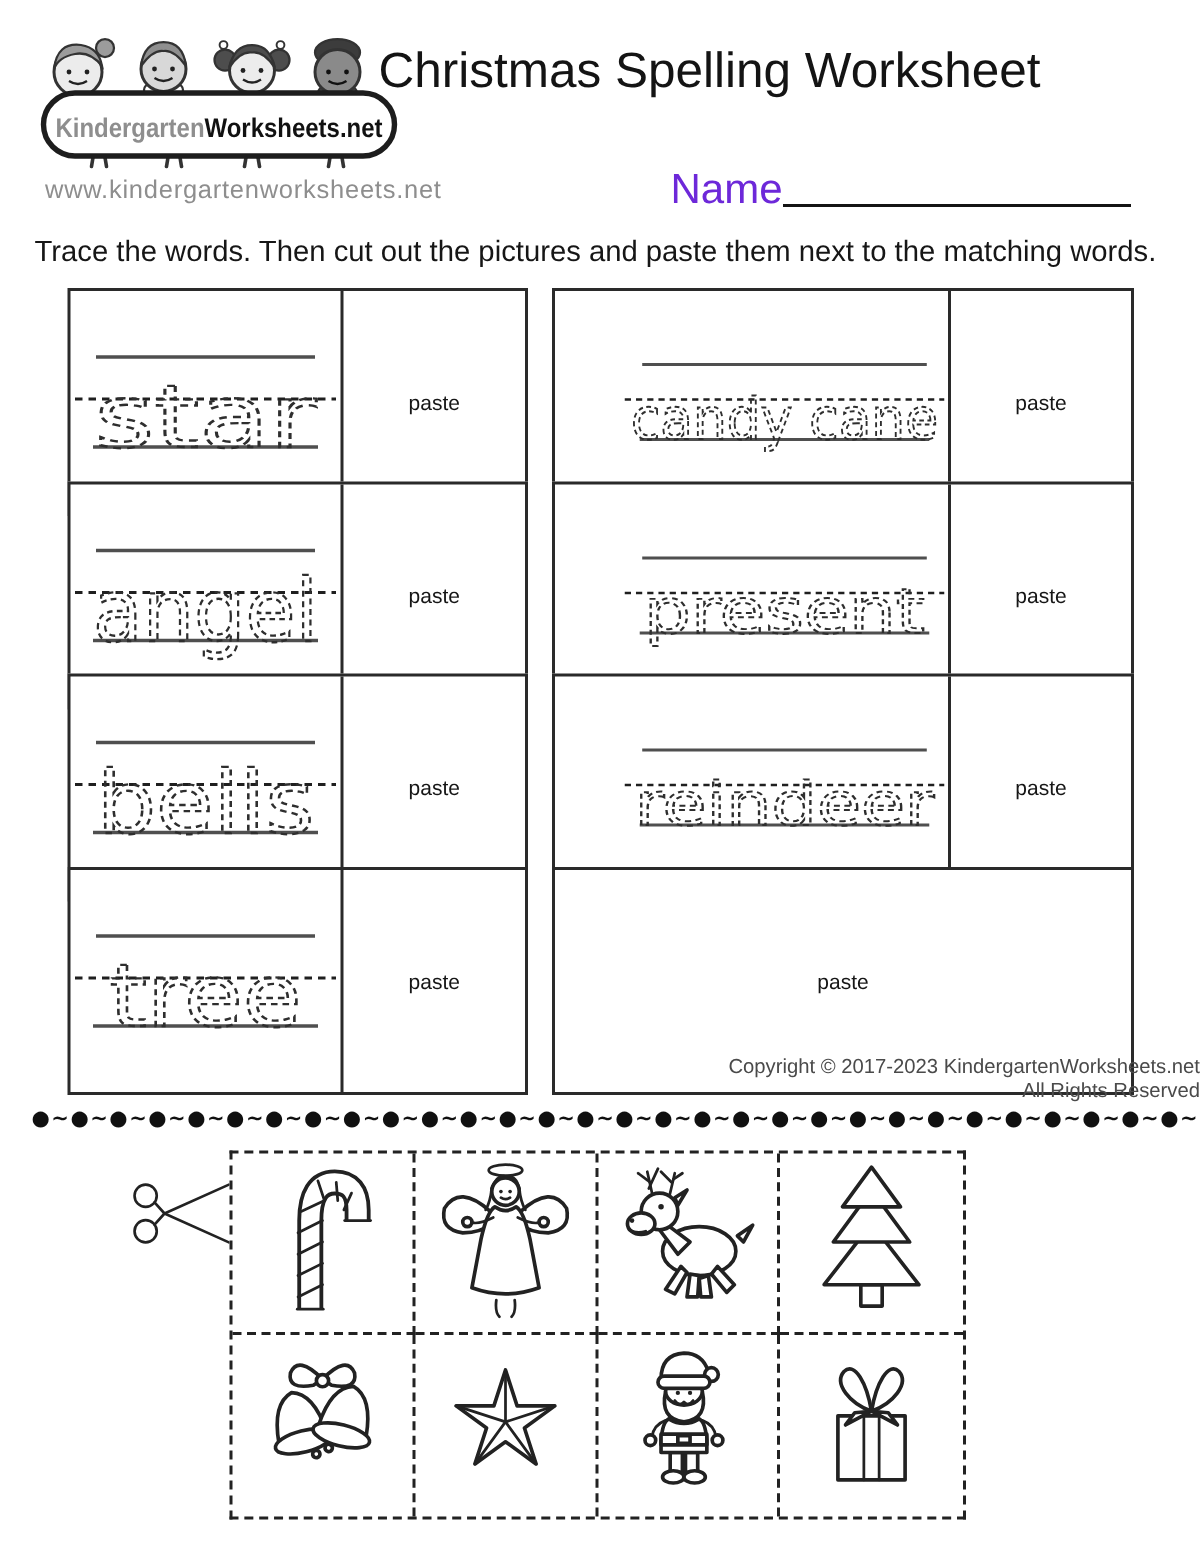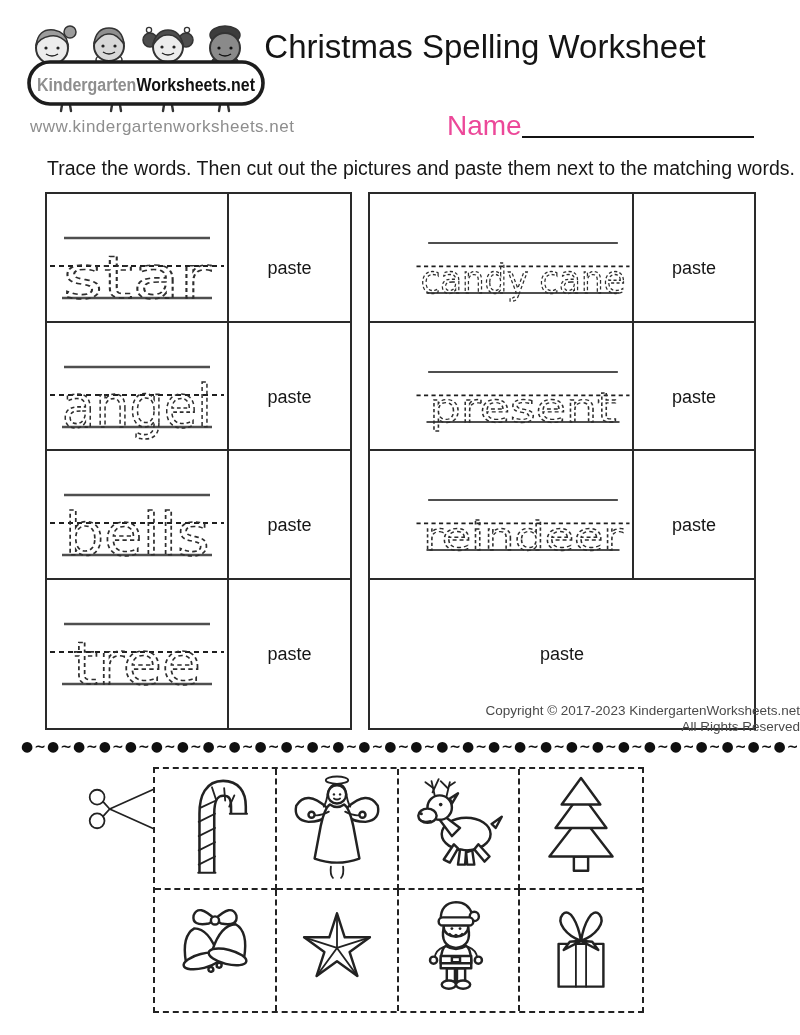--- a/index.html
+++ b/index.html
@@ -2,33 +2,33 @@
 <html><head>
 <meta charset="utf-8">
 <style>
   html,body{margin:0;padding:0;background:#fff;}
   #page{position:relative;width:800px;height:1035px;background:#fff;overflow:hidden;
         font-family:"Liberation Sans",sans-serif;color:#161616;}
   .abs{position:absolute;}
   .site{font-size:17px;color:#8e8e8e;letter-spacing:.5px;}
   .title{font-size:33px;font-weight:500;text-align:center;width:470px;color:#141414;}
   .name-row{display:flex;align-items:flex-end;}
-  .name-label{font-size:28px;color:#ec4899;}
+  .name-label{font-size:28px;color:#6d28d9;}
   .name-line{width:232px;height:0;border-bottom:2px solid #141414;margin-bottom:4px;}
-  .instr{font-size:19.5px;white-space:nowrap;color:#161616;margin-left:24px;}
+  .instr{font-size:19.5px;white-space:nowrap;color:#161616;}
   .wordbox{position:absolute;display:flex;height:152px;border:2px solid #2a2a2a;
            box-sizing:border-box;background:#fff;}
   .wordbox.l{left:45px;width:307px;}
   .wordbox.r{left:368px;width:388px;}
   .wcell{display:flex;align-items:center;justify-content:center;box-sizing:border-box;
          border-right:2px solid #2a2a2a;}
   .wordbox.l .wcell{width:182px;}
   .wordbox.r .wcell{width:264px;padding-left:44px;}
   .pcell{flex:1;display:flex;align-items:center;justify-content:center;
-         font-size:18px;color:#161616;}
+         font-size:14px;color:#161616;}
   .wl-solid{stroke:#4f4f4f;stroke-width:2.4;}
   .wl-dash{stroke:#1f1f1f;stroke-width:2;stroke-dasharray:5 4;}
   .trace{fill:none;stroke:#2e2e2e;stroke-width:1.6;stroke-dasharray:4 3;
          font-family:"DejaVu Sans",sans-serif;}
   .copy{width:800px;text-align:right;font-size:13.5px;color:#4a4a4a;}
   .divider{width:778px;overflow:hidden;white-space:nowrap;font-size:14px;font-weight:bold;
            color:#101010;letter-spacing:1px;font-family:"DejaVu Sans",sans-serif;}
   .picgrid{position:absolute;left:153px;top:767px;width:491px;height:246px;display:grid;
            grid-template-columns:repeat(4,1fr);grid-template-rows:repeat(2,1fr);
            border:2px dashed #222;box-sizing:border-box;background:#fff;}
@@ -90,21 +90,21 @@
     </g>
 
     <rect x="3" y="44" width="234" height="42" rx="21" fill="#fff" stroke="#1d1d1d" stroke-width="3.6"></rect>
     <text x="120" y="73" text-anchor="middle" font-size="18" font-weight="bold" textLength="218" lengthAdjust="spacingAndGlyphs" font-family="Liberation Sans, sans-serif">
       <tspan fill="#8e8e8e">Kindergarten</tspan><tspan fill="#111">Worksheets.net</tspan>
     </text>
   </svg>
 
   <div class="abs site" style="left:30px;top:117px">www.kindergartenworksheets.net</div>
 
-  <div class="abs title" style="left:250px;top:28px">Christmas Spelling Worksheet</div>
+  <div class="abs title" style="left:238px;top:28px">Christmas Spelling Worksheet</div>
 
   <div class="abs name-row" style="left:447px;top:110px">
     <span class="name-label">Name</span>
     <span class="name-line"></span>
   </div>
 
   <div class="abs instr" style="left:23px;top:157px">Trace the words. Then cut out the pictures and paste them next to the matching words.</div>
 
   <div class="wordbox l" style="top:192px">
     <div class="wcell">

